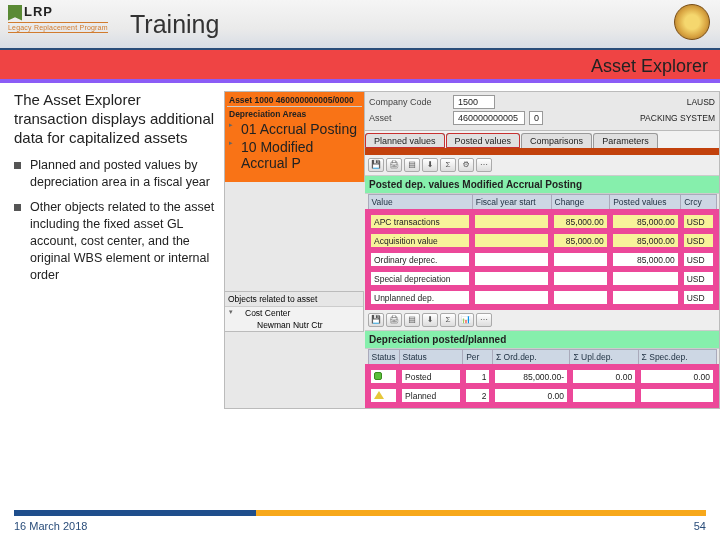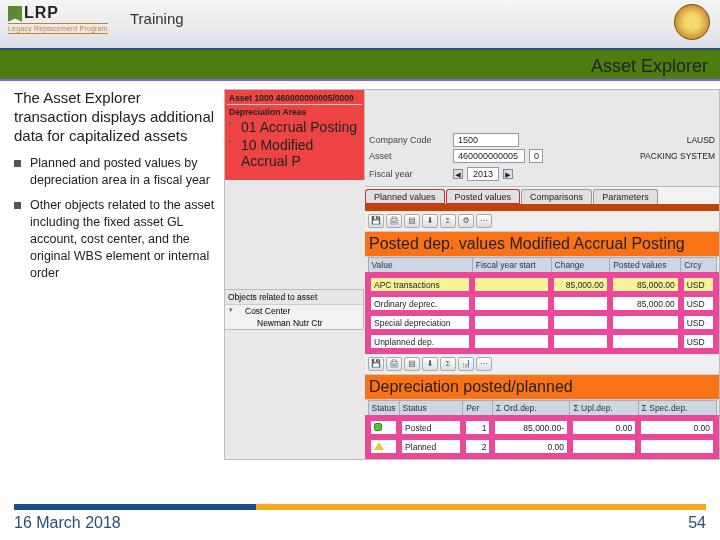--- a/index.html
+++ b/index.html
@@ -1,74 +1,74 @@
 <!DOCTYPE html>
 <html><head>
 <meta charset="utf-8">
 <style>
   * { box-sizing: border-box; margin: 0; padding: 0; }
   body { width: 720px; height: 540px; font-family: Arial, sans-serif; background: #fff; overflow: hidden; position: relative; }
   
   .header { height: 50px; position: relative; background: linear-gradient(to bottom, #f5f5f5 0%, #eaeaea 60%, #d8dde5 100%); border-bottom: 2px solid #2a4d7a; }
   .logo-area { position: absolute; left: 8px; top: 4px; display: flex; flex-direction: column; }
-  .logo-main { font-size: 16px; font-weight: bold; letter-spacing: 1px; color: #222; }
+  .logo-main { font-size: 13px; font-weight: bold; letter-spacing: 1px; color: #222; }
   .logo-main::before { content:""; display:inline-block; width:14px; height:16px; background:#5a8a35; margin-right:2px; vertical-align:middle; clip-path: polygon(0 0, 100% 0, 100% 100%, 50% 80%, 0 100%); }
   .logo-sub { font-size: 7px; color: #d17b2e; letter-spacing: 0.2px; border-top:1px solid #d17b2e; border-bottom:1px solid #d17b2e; padding:1px 0; margin-top:1px; }
-  .title { position: absolute; left: 130px; top: 10px; font-size: 15px; color: #333; }
+  .title { position: absolute; left: 130px; top: 10px; font-size: 25px; color: #333; }
   .seal { position: absolute; right: 10px; top: 4px; width: 36px; height: 36px; border-radius: 50%; background: radial-gradient(circle, #f5d76e 30%, #d9a441 60%, #8a5a1f 100%); border:1px solid #7a4e16; }
-  .section-title { text-align: right; font-size: 18px; padding: 6px 12px 2px; color: #222; border-bottom: 2px solid #8b5cf6; background: #4d7c0f; }
+  .section-title { text-align: right; font-size: 18px; padding: 6px 12px 2px; color: #222; border-bottom: 4px solid #8b5cf6; background: #ef4444; }
   
   .content { display: flex; padding: 8px 0 0 14px; height: 400px; }
   .left-col { width: 210px; padding-right: 8px; }
   .intro { font-size: 15px; color: #222; line-height: 1.25; margin-bottom: 10px; }
   .bullets { list-style: none; }
   .bullets li { font-size: 12.5px; line-height: 1.35; color: #222; margin-bottom: 8px; padding-left: 16px; position: relative; }
   .bullets li::before { content: ""; position: absolute; left: 0; top: 5px; width: 7px; height: 7px; background: #555; }
   
   .right-col { flex: 1; position: relative; }
   .sap-panel { font-size: 9px; color: #222; background: #e8e8e8; border:1px solid #bbb; }
   .sap-panel .lbl { color:#444; }
   
-  .top-panel { padding:3px 4px; border-bottom:1px solid #bbb;margin-top:40px; }
+  .top-panel { padding:3px 4px; border-bottom:1px solid #bbb; }
   .top-panel .row { display:flex; align-items:center; margin-bottom:2px; gap:4px; }
   .top-panel .row .lbl { width:80px; }
   .top-panel .row .fld2 { border:1px solid #999; background:#fff; padding:1px 4px; }
   .nav-btn { display:inline-block; width:10px; height:10px; border:1px solid #888; background:#d9e0ec; font-size:7px; line-height:9px; text-align:center; }
   
   .tree-panel { display:flex; }
-  .tree-left { width:140px; border-right:1px solid #bbb; padding:2px; background:#ef4444; height:90px; }
+  .tree-left { width:140px; border-right:1px solid #bbb; padding:2px; background:#f97316; height:90px; }
   .tree-left .node { font-size:14px; padding:1px 0 1px 14px; position:relative; }
   .tree-left .node::before { content:"▸"; position:absolute; left:2px; color:#666; font-size:7px; }
   .tree-left .hdr { font-size:8.5px; font-weight:bold; padding:1px 2px; border-bottom:1px solid #ccc; }
   
   .tabs { display:flex; border-bottom:7px solid #c2410c; background:#f2f2f2; padding-top:2px; }
   .tabs .tab { font-size:9px; padding:2px 8px; border:1px solid #999; border-bottom:none; background:#e0e0e0; margin-right:1px; border-radius:3px 3px 0 0; }
   .tabs .tab.hl { outline:1.5px solid #c73030; outline-offset:-1px; }
   
   .toolbar { display:flex; gap:2px; padding:3px; background:#eee; border-bottom:1px solid #ccc; }
   .tbtn { width:16px; height:14px; border:1px solid #aaa; background:linear-gradient(#fff,#ddd); border-radius:2px; font-size:8px; line-height:12px; text-align:center; color:#555;}
   
-  .panel-title { font-size:16px; font-weight:normal; padding:3px 4px; background:#f97316; border-bottom:1px solid #ccc; }
+  .panel-title { font-size:10px; font-weight:bold; padding:3px 4px; background:#86efac; border-bottom:1px solid #ccc; }
   
   .grid { width:100%; border-collapse:collapse; font-size:8.5px; }
   .grid th { background:#cdd7e4; border:1px solid #aab; padding:2px 3px; text-align:left; font-weight:normal; color:#234; }
   .grid td { border:6px solid #ec4899; padding:1.5px 3px; background:#fff;margin-left:20px; }
   .grid td.num { text-align:right; }
   .grid tr.yel td { background:#f7f39a; }
   
   .status-green { display:inline-block; width:8px; height:8px; background:#5abf3a; border-radius:2px; border:1px solid #3a8a1f;}
   .status-yel { display:inline-block; width:0; height:0; border-left:5px solid transparent; border-right:5px solid transparent; border-bottom:8px solid #e6c73a;}
   
   .obj-panel { position:absolute; left:0; top:200px; width:140px; background:#f2f2f2; border:1px solid #bbb; font-size:8.5px; }
   .obj-panel .hdr { font-weight:normal; padding:2px 3px; border-bottom:1px solid #ccc; background:#e6e6e6; }
   .obj-panel .node { padding:1px 0 1px 20px; position:relative; }
   .obj-panel .node::before { content:"▾"; position:absolute; left:4px; font-size:7px; color:#666; }
   .obj-panel .leaf { padding:1px 0 1px 32px; }
   
-  .footer { position:absolute; bottom:8px; left:14px; right:14px; display:flex; justify-content:space-between; font-size:16px; color:#2a4d7a; border-top:6px solid #f7a81b; padding-top:4px;}
+  .footer { position:absolute; bottom:8px; left:14px; right:14px; display:flex; justify-content:space-between; font-size:11px; color:#2a4d7a; border-top:6px solid #f7a81b; padding-top:4px;}
   .footer::before { content:""; position:absolute; top:-6px; left:0; width:35%; height:6px; background:#1f4e8c; }
 </style>
 </head>
 <body>
 
 <div class="header">
   <div class="logo-area">
     <span class="logo-main">LRP</span>
     <span class="logo-sub">Legacy Replacement Program</span>
   </div>
@@ -93,34 +93,28 @@
         <div class="tree-left">
           <div class="hdr">Asset 1000 460000000005/0000</div>
           <div style="font-size:8.5px;padding:2px 2px 1px;font-weight:bold">Depreciation Areas</div>
           <div class="node">01 Accrual Posting</div>
           <div class="node">10 Modified Accrual P</div>
         </div>
         <div style="flex:1">
           <div class="top-panel">
             <div class="row">
               <span class="lbl">Company Code</span>
-              <span class="fld2" style="width:66px">1500</span>
+              <span class="fld2" style="width:42px">1500</span>
               <span style="margin-left:auto;font-size:8.5px">LAUSD</span>
             </div>
             <div class="row">
               <span class="lbl">Asset</span>
               <span class="fld2" style="width:72px">460000000005</span>
               <span class="fld2" style="width:14px">0</span>
               <span style="margin-left:auto;font-size:8.5px">PACKING SYSTEM</span>
-            </div>
-            <div class="row" style="margin-top:4px">
-              <span class="lbl">Fiscal year</span>
-              <span class="nav-btn">◀</span>
-              <span class="fld2" style="width:32px;text-align:center">2013</span>
-              <span class="nav-btn">▶</span>
             </div>
           </div>
           <div class="tabs">
             <div class="tab hl">Planned values</div>
             <div class="tab hl">Posted values</div>
             <div class="tab">Comparisons</div>
             <div class="tab">Parameters</div>
           </div>
           <div class="toolbar">
             <span class="tbtn">💾</span>
@@ -141,20 +135,27 @@
               <th>Posted values</th>
               <th>Crcy</th>
             </tr>
             <tr class="yel">
                   <td>APC transactions</td>
                   <td class="num"></td>
                   <td class="num">85,000.00</td>
                   <td class="num">85,000.00</td>
                   <td>USD</td>
                 </tr>
+            <tr class="yel">
+                  <td>Acquisition value</td>
+                  <td class="num"></td>
+                  <td class="num">85,000.00</td>
+                  <td class="num">85,000.00</td>
+                  <td>USD</td>
+                </tr>
             <tr>
                   <td>Ordinary deprec.</td>
                   <td class="num"></td>
                   <td class="num"></td>
                   <td class="num">85,000.00</td>
                   <td>USD</td>
                 </tr>
             <tr>
                   <td>Special depreciation</td>
                   <td class="num"></td>

